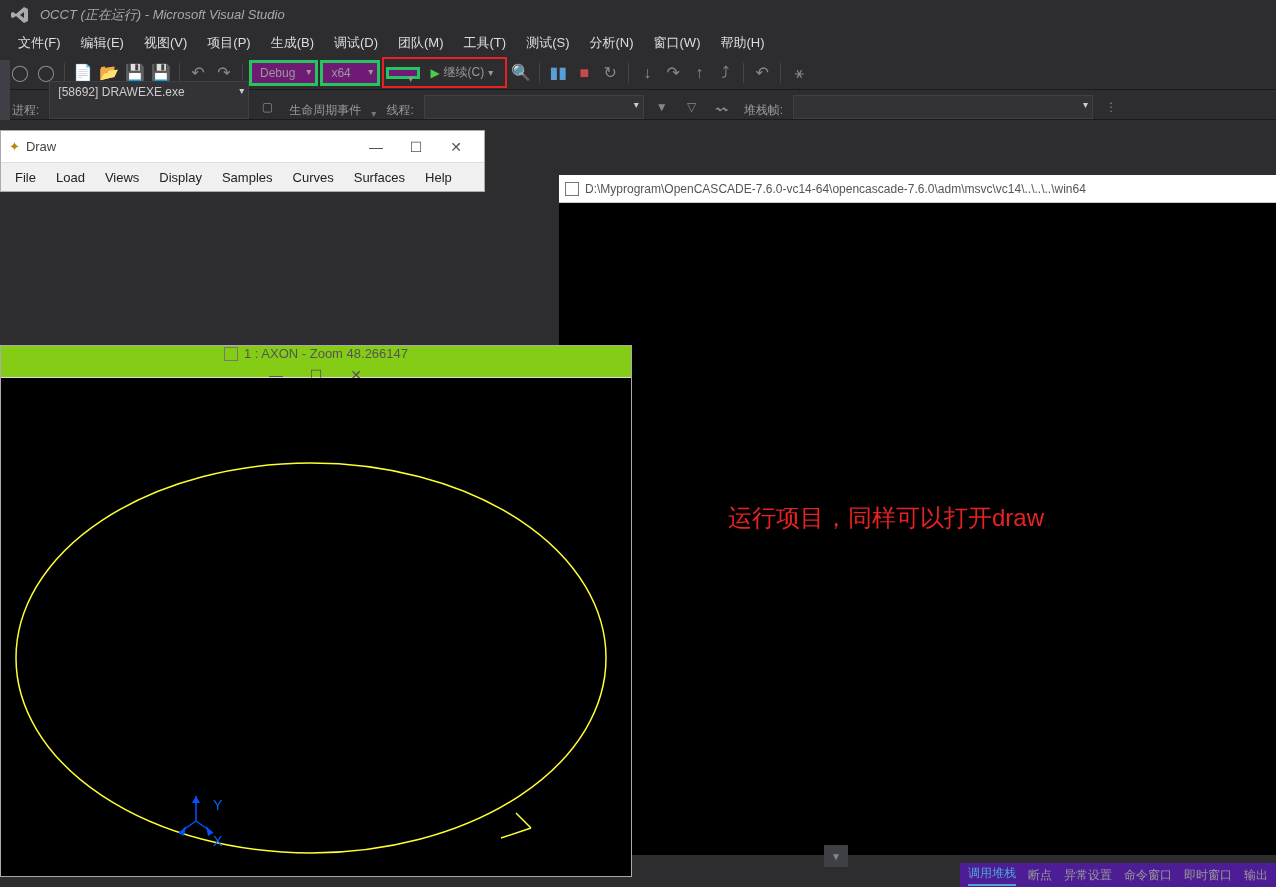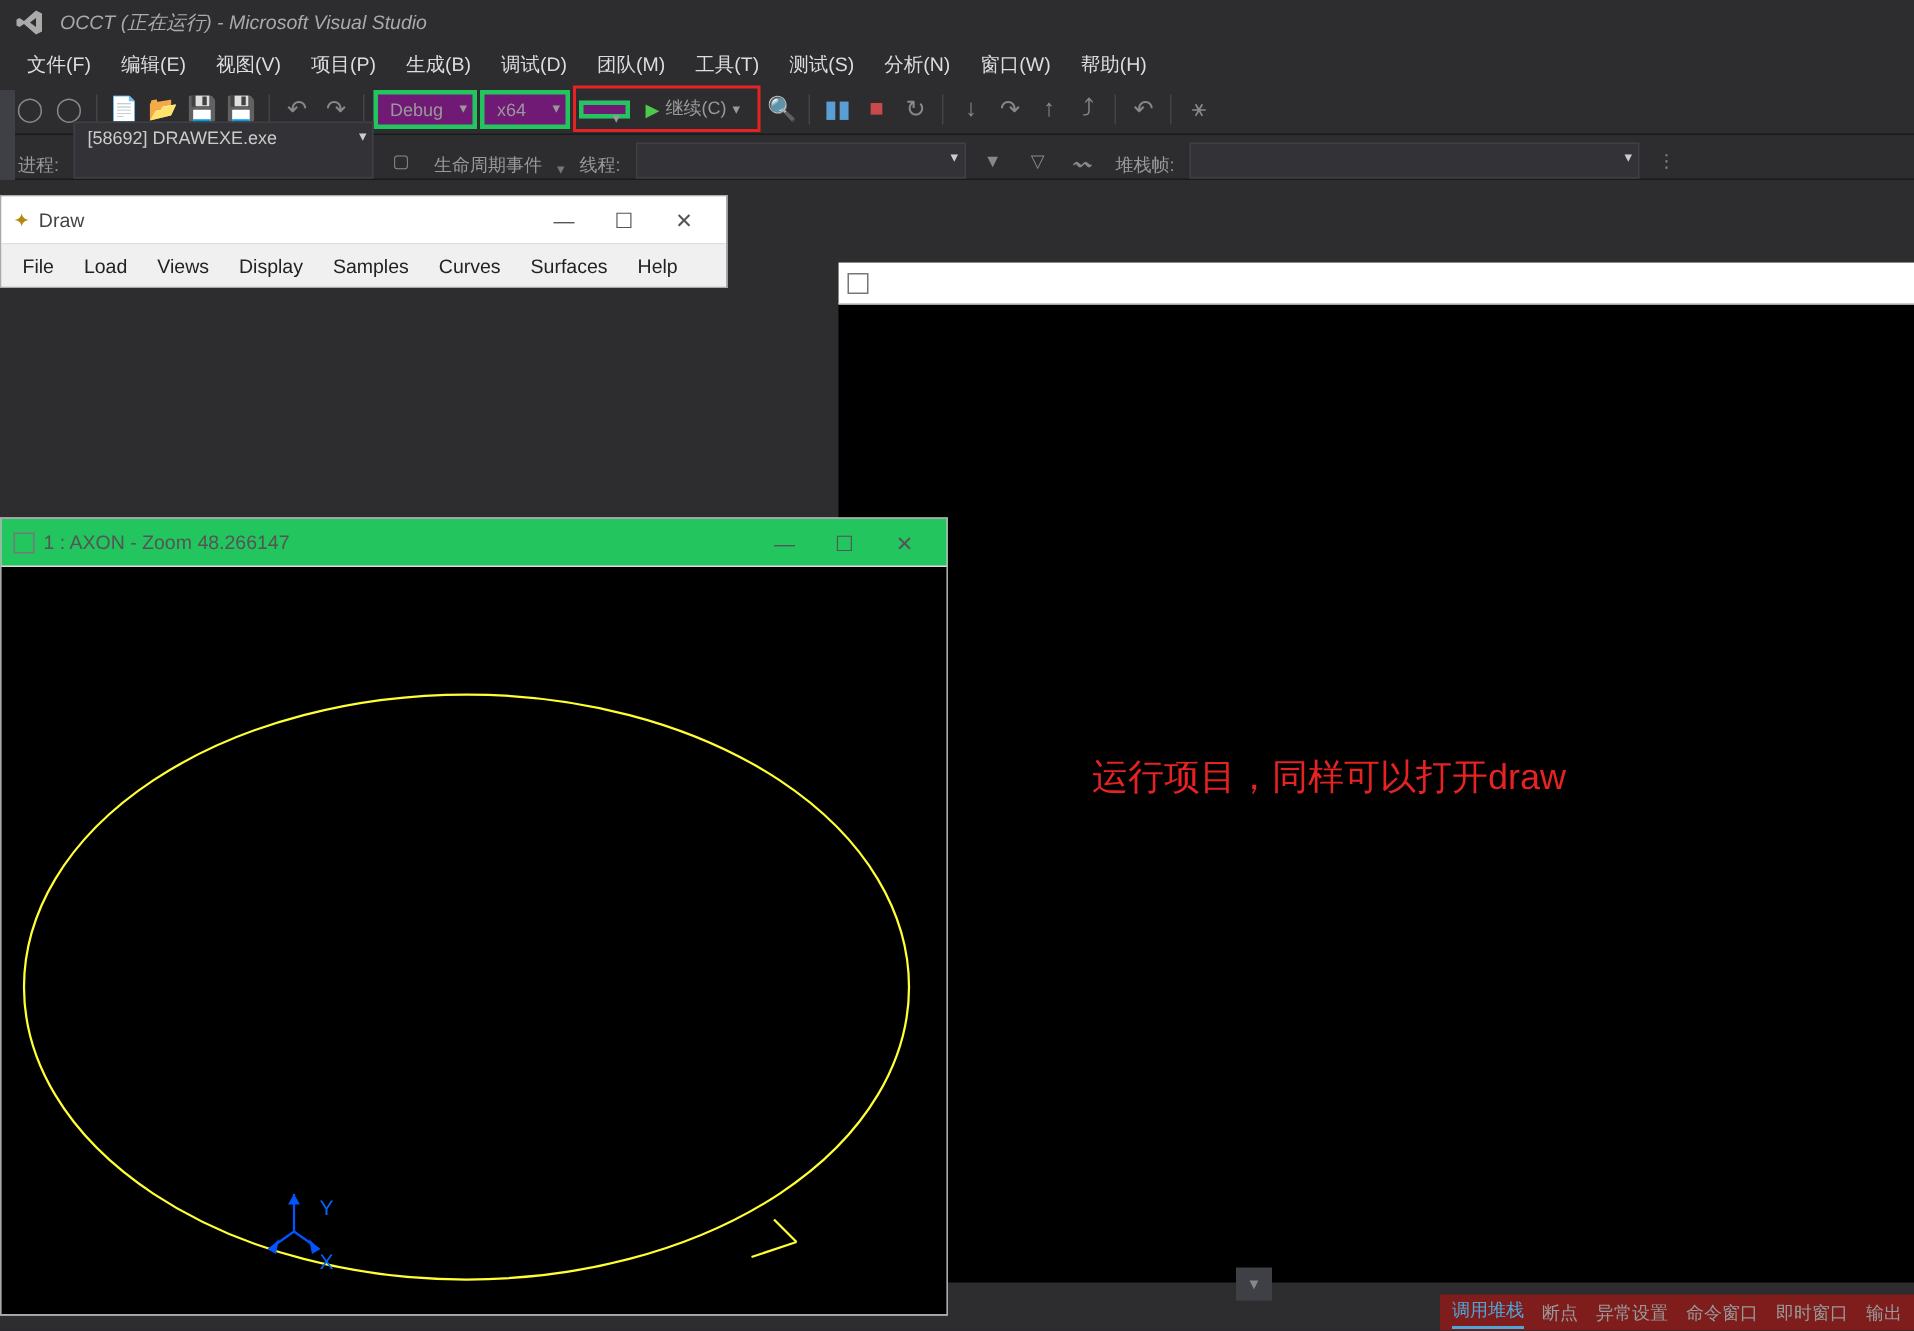--- a/index.html
+++ b/index.html
@@ -31,34 +31,34 @@
 .draw-win { position: absolute; left: 0; top: 130px; width: 485px; background: #f0f0f0; border: 1px solid #aaa; z-index: 10; }
 .draw-titlebar { background: #fff; height: 32px; display: flex; align-items: center; justify-content: space-between; padding: 0 8px; border-bottom: 1px solid #ddd; }
 .draw-title-left { display: flex; align-items: center; gap: 6px; font-size: 13px; color: #444; }
 .draw-win-ctrl { display: flex; gap: 0; }
 .win-ctrl-btn { width: 40px; height: 28px; display: flex; align-items: center; justify-content: center; color: #555; font-size: 14px; }
 .draw-menubar { background: #f0f0f0; height: 28px; display: flex; align-items: center; padding: 0 4px; font-size: 13px; color: #222; }
 .draw-menubar span { padding: 4px 10px; cursor: pointer; }
 
 
 .axon-win { position: absolute; left: 0; top: 345px; width: 632px; background: #fff; border: 1px solid #aaa; z-index: 5; }
-.axon-titlebar { background: #22c55e; height: 32px; display: flex; align-items: center; justify-content: space-between; padding: 0 8px; border-bottom: 1px solid #ddd; }
+.axon-titlebar { background: #84cc16; height: 32px; display: flex; align-items: center; padding: 0 8px; border-bottom: 1px solid #ddd; flex-direction: column; }
 .axon-title-left { display: flex; align-items: center; gap: 6px; font-size: 13px; color: #555; }
 .axon-body { background: #000; height: 498px; position: relative; }
 
 
 .console-win { position: absolute; left: 559px; top: 175px; width: 717px; height: 680px; background: #000; }
 .console-titlebar { background: #fff; height: 28px; display: flex; align-items: center; padding: 0 6px; font-size: 12px; color: #555; border-bottom: 1px solid #ccc; overflow: hidden; white-space: nowrap; }
 .console-body { padding: 4px 2px; font-family: "NSimSun", "SimSun", monospace; font-size: 16px; color: #fff; line-height: 1.25; white-space: pre; }
 
 
 .annotation { position: absolute; left: 728px; top: 502px; color: #e62222; font-size: 24px; font-weight: 500; z-index: 20; }
 
 
-.bottom-tabs { position: absolute; bottom: 0; right: 0; height: 24px; display: flex; align-items: center; font-size: 12px; gap: 12px; padding: 0 8px; background: #7f1d1d; }
+.bottom-tabs { position: absolute; bottom: 0; right: 0; height: 24px; display: flex; align-items: center; font-size: 12px; gap: 12px; padding: 0 8px; background: #4c1d95; }
 .bottom-tabs span { color: #999; cursor: pointer; }
 .bottom-tabs .active { color: #4ea6d8; border-bottom: 2px solid #4ea6d8; padding-bottom: 2px; }
 
 .scroll-indicator { position: absolute; left: 824px; top: 845px; width: 24px; height: 22px; background: #3f3f46; display: flex; align-items: center; justify-content: center; color: #888; font-size: 10px; }
 
 .left-tab { position: absolute; left: 0; top: 60px; width: 10px; height: 60px; background: #3f3f46; }
 
 .sq-icon { width: 14px; height: 14px; border: 1px solid #777; display: inline-block; }
 </style>
 </head>
@@ -195,20 +195,21 @@
       </g>
       <text x="212" y="432" fill="#0066ff" font-size="14" font-family="sans-serif">Y</text>
       <text x="212" y="468" fill="#0066ff" font-size="14" font-family="sans-serif">X</text>
     </svg>
   </div>
 </div>
 
 <div class="console-win">
   <div class="console-titlebar">
     <span class="sq-icon" style="margin-right:6px"></span>
+    <span>D:\Myprogram\OpenCASCADE-7.6.0-vc14-64\opencascade-7.6.0\adm\msvc\vc14\..\..\..\win64</span>
   </div>
 </div>
 
 <div class="annotation">运行项目，同样可以打开draw</div>
 
 <div class="scroll-indicator">▼</div>
 
 <div class="bottom-tabs">
   <span class="active">调用堆栈</span>
   <span>断点</span>

